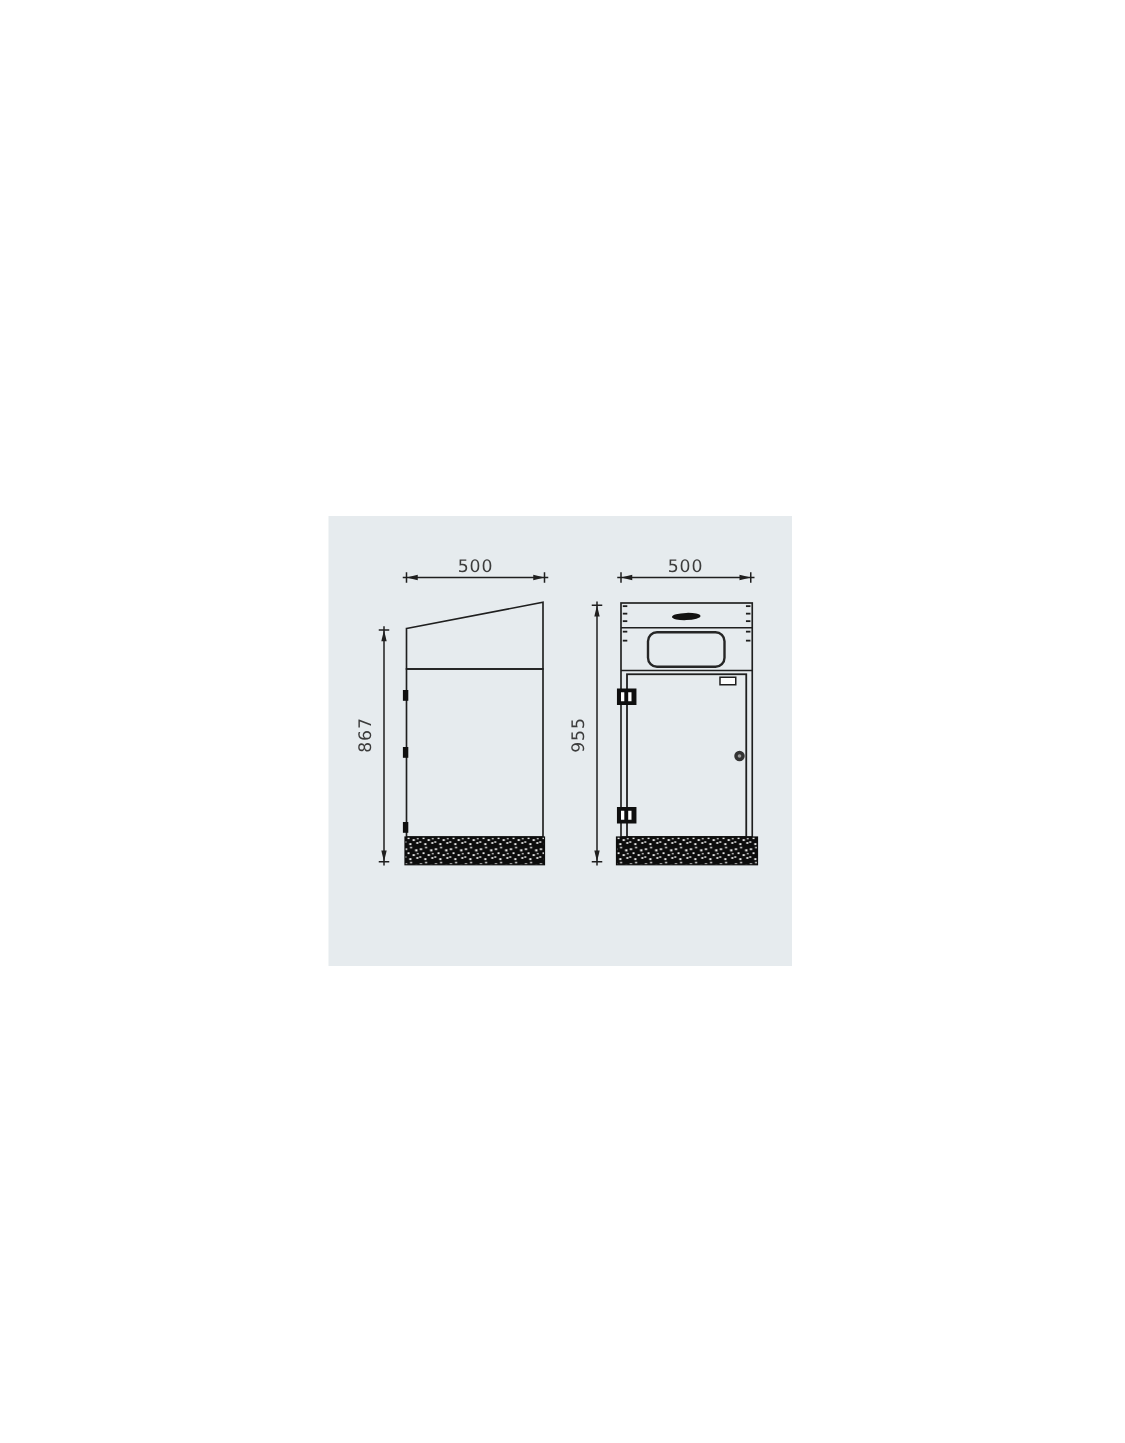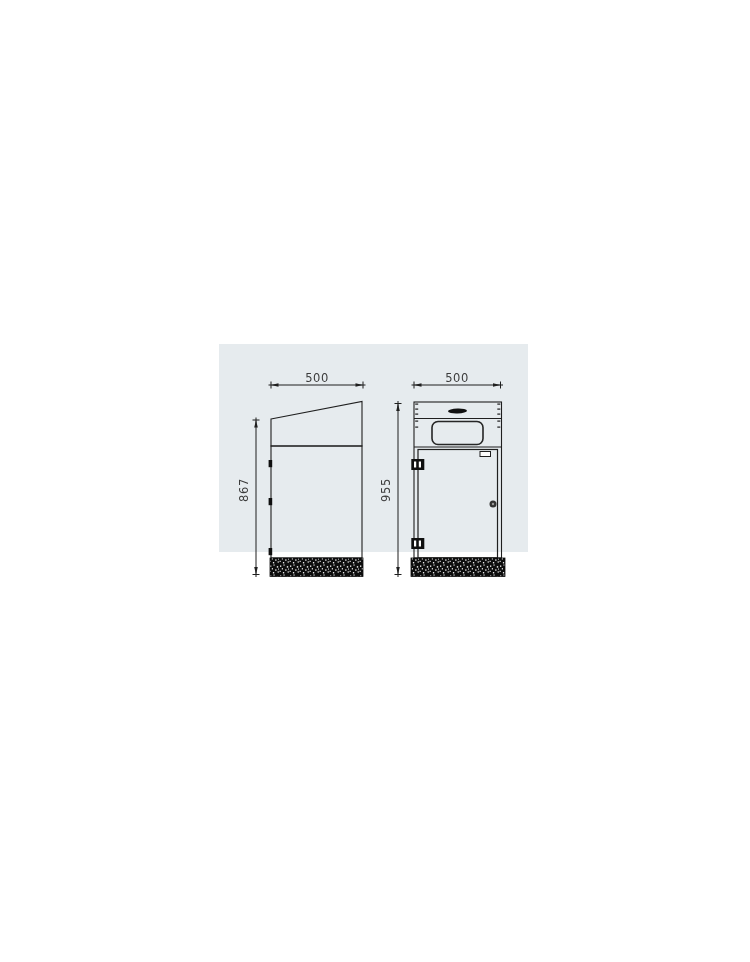--- a/index.html
+++ b/index.html
@@ -15,21 +15,21 @@
     width: 750px;
     height: 962px;
     background: #ffffff;
     overflow: hidden;
   }
   .panel {
     position: absolute;
     left: 219px;
     top: 344px;
     width: 309px;
-    height: 208px;
+    height: 300px;
     background: #e6ebee;
   }
   .panel svg {
     position: absolute;
     left: 0;
     top: 0;
     display: block;
   }
   text.dim-label {
     font-family: "DejaVu Sans", "Liberation Sans", sans-serif;

